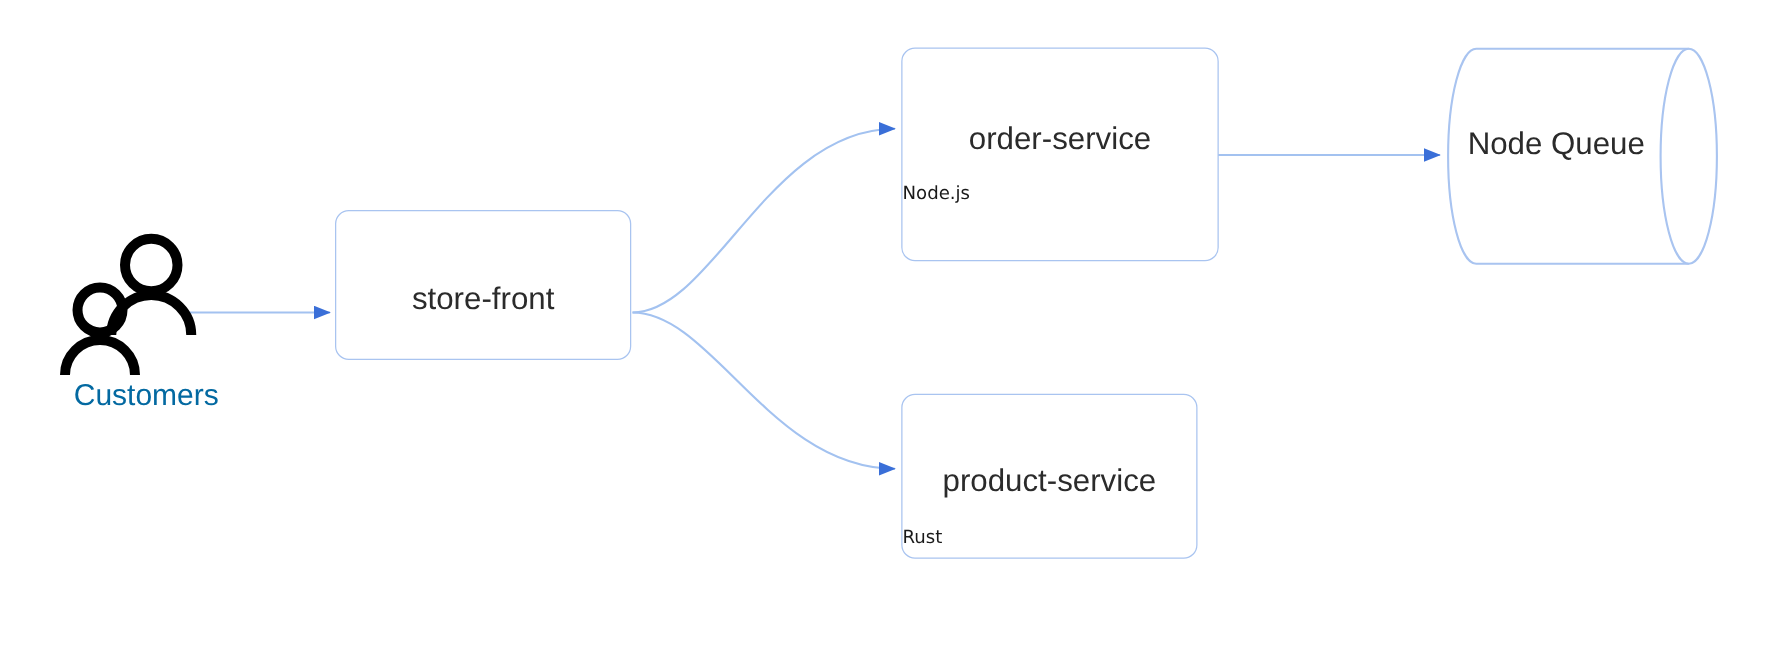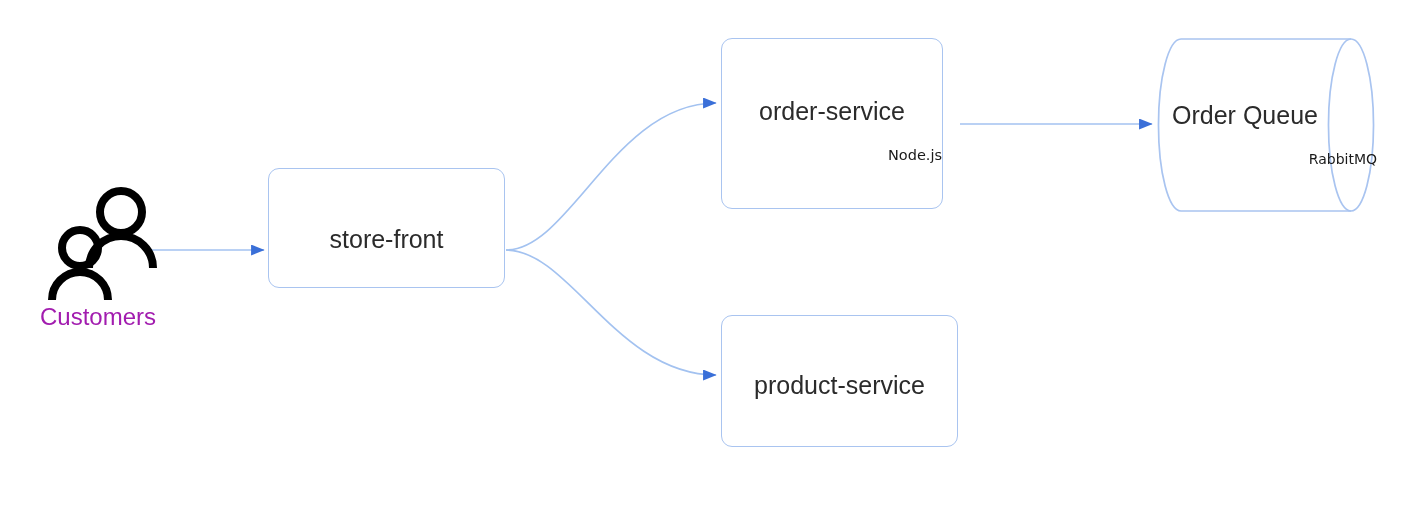--- a/index.html
+++ b/index.html
@@ -20,46 +20,46 @@
   .node-title{
     position:absolute;left:0;right:0;
     text-align:center;
     color:#2b2b2b;
     font-size:25px;
     font-family:"Liberation Sans", sans-serif;
     white-space:nowrap;
   }
   .node-sub{
     position:absolute;left:0;right:0;
-    text-align:right;
+    text-align:left;
     color:#1a1a1a;
     font-size:14.5px;
     font-family:"DejaVu Sans", sans-serif;
     white-space:nowrap;
   }
   #store-front{left:268px;top:168px;width:237px;height:120px;}
   #store-front .node-title{top:56px;}
   #store-front .node-sub{top:104px;}
 
-  #order-service{left:721px;top:38px;width:222px;height:171px;text-decoration:underline;}
+  #order-service{left:721px;top:38px;width:254px;height:171px;text-decoration:underline;}
   #order-service .node-title{top:58px;}
   #order-service .node-sub{top:108px;}
 
   #product-service{left:721px;top:315px;width:237px;height:132px;}
   #product-service .node-title{top:55px;}
   #product-service .node-sub{top:106px;}
 
   #order-queue{left:1155px;top:33px;width:222px;height:184px;}
   #order-queue .node-title{top:68px;left:-42px;right:0;font-size:25px;}
   #order-queue .node-sub{top:118px;left:-42px;right:0;font-size:14px;}
 
   #customers{left:40px;top:185px;width:135px;height:150px;}
   #customers-label{
     position:absolute;left:0;right:0;top:118px;
-    text-align:left;color:#a21caf;font-size:24px;
+    text-align:right;color:#0369a1;font-size:24px;
     white-space:nowrap;
   }
   .actor-svg{position:absolute;left:8px;top:0px;}
 </style>
 </head>
 <body>
 
 <svg id="canvas" viewBox="0 0 1424 525" xmlns="http://www.w3.org/2000/svg">
   <defs>
     <marker id="arrow" markerWidth="9" markerHeight="9" refX="7.6" refY="3.2" orient="auto" markerUnits="strokeWidth">
@@ -92,22 +92,22 @@
   <div class="node-title">store-front</div>
 </div>
 
 <div class="node box" id="order-service">
   <div class="node-title">order-service</div>
   <div class="node-sub">Node.js</div>
 </div>
 
 <div class="node box" id="product-service">
   <div class="node-title">product-service</div>
+  <div class="node-sub">Rust</div>
 </div>
 
 <div class="node" id="order-queue">
   <svg width="222" height="184" viewBox="0 0 222 184" style="position:absolute;left:0;top:0;" xmlns="http://www.w3.org/2000/svg">
     <path d="M26,6 L196,6 A22,84 0 0 1 196,178 L26,178 A22,84 0 0 1 26,6 Z" fill="#ffffff" stroke="#a9c4f0" stroke-width="1.7"></path>
     <path d="M196,6 A22,84 0 0 0 196,178" fill="none" stroke="#a9c4f0" stroke-width="1.7"></path>
   </svg>
-  <div class="node-title">Order Queue</div>
-  <div class="node-sub">RabbitMQ</div>
+  <div class="node-title">Node Queue</div>
 </div>
 
 </body></html>

